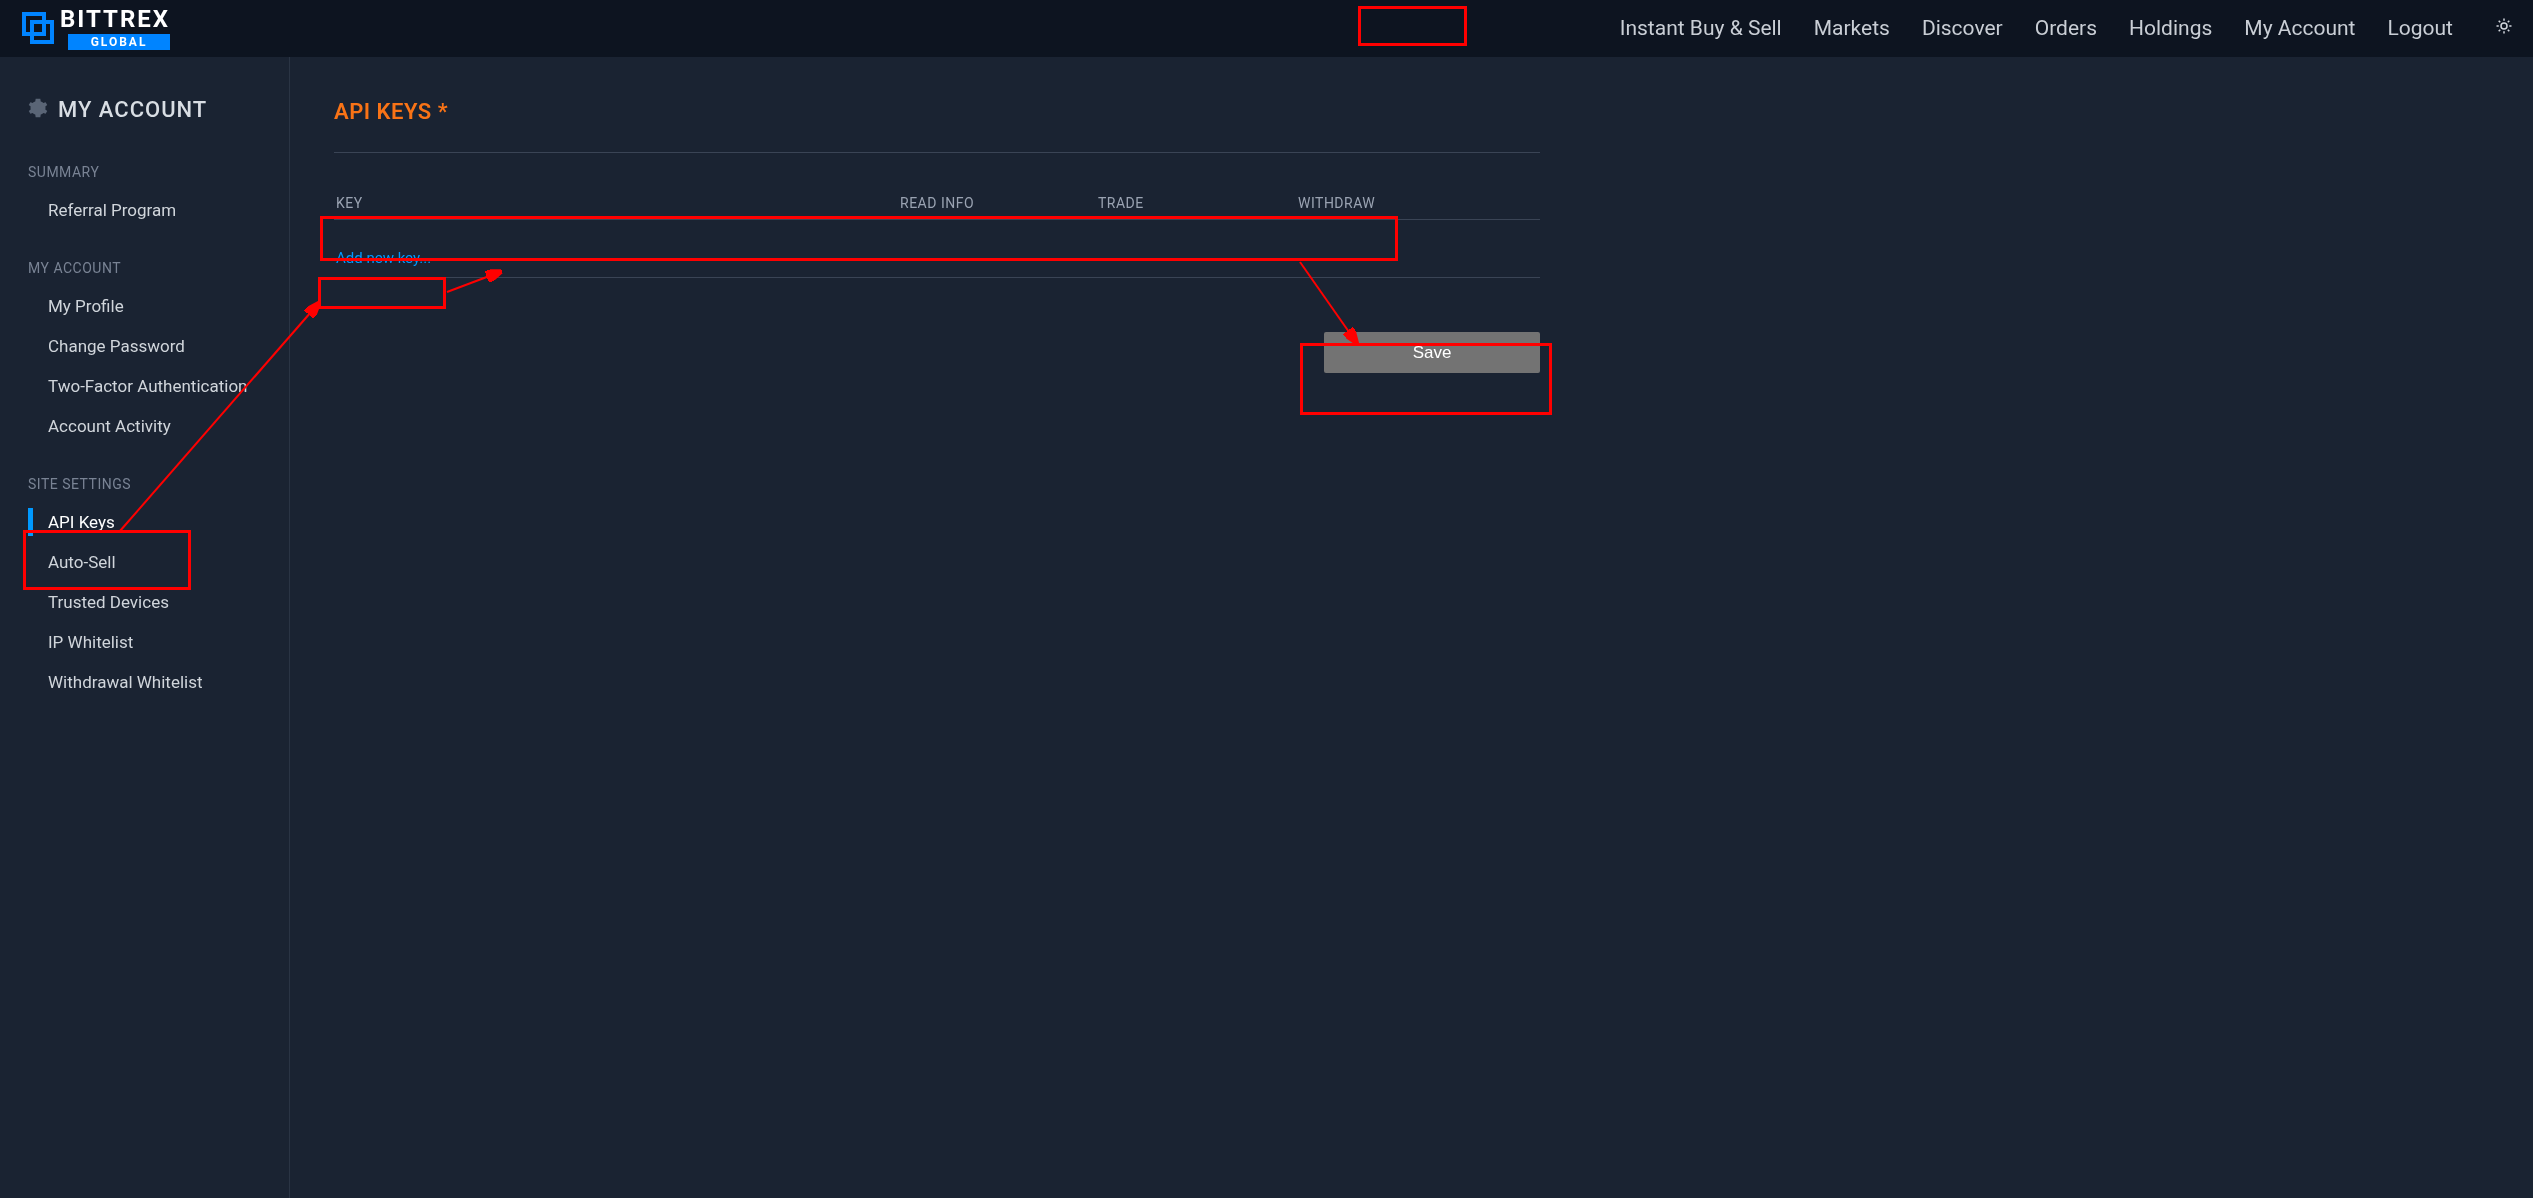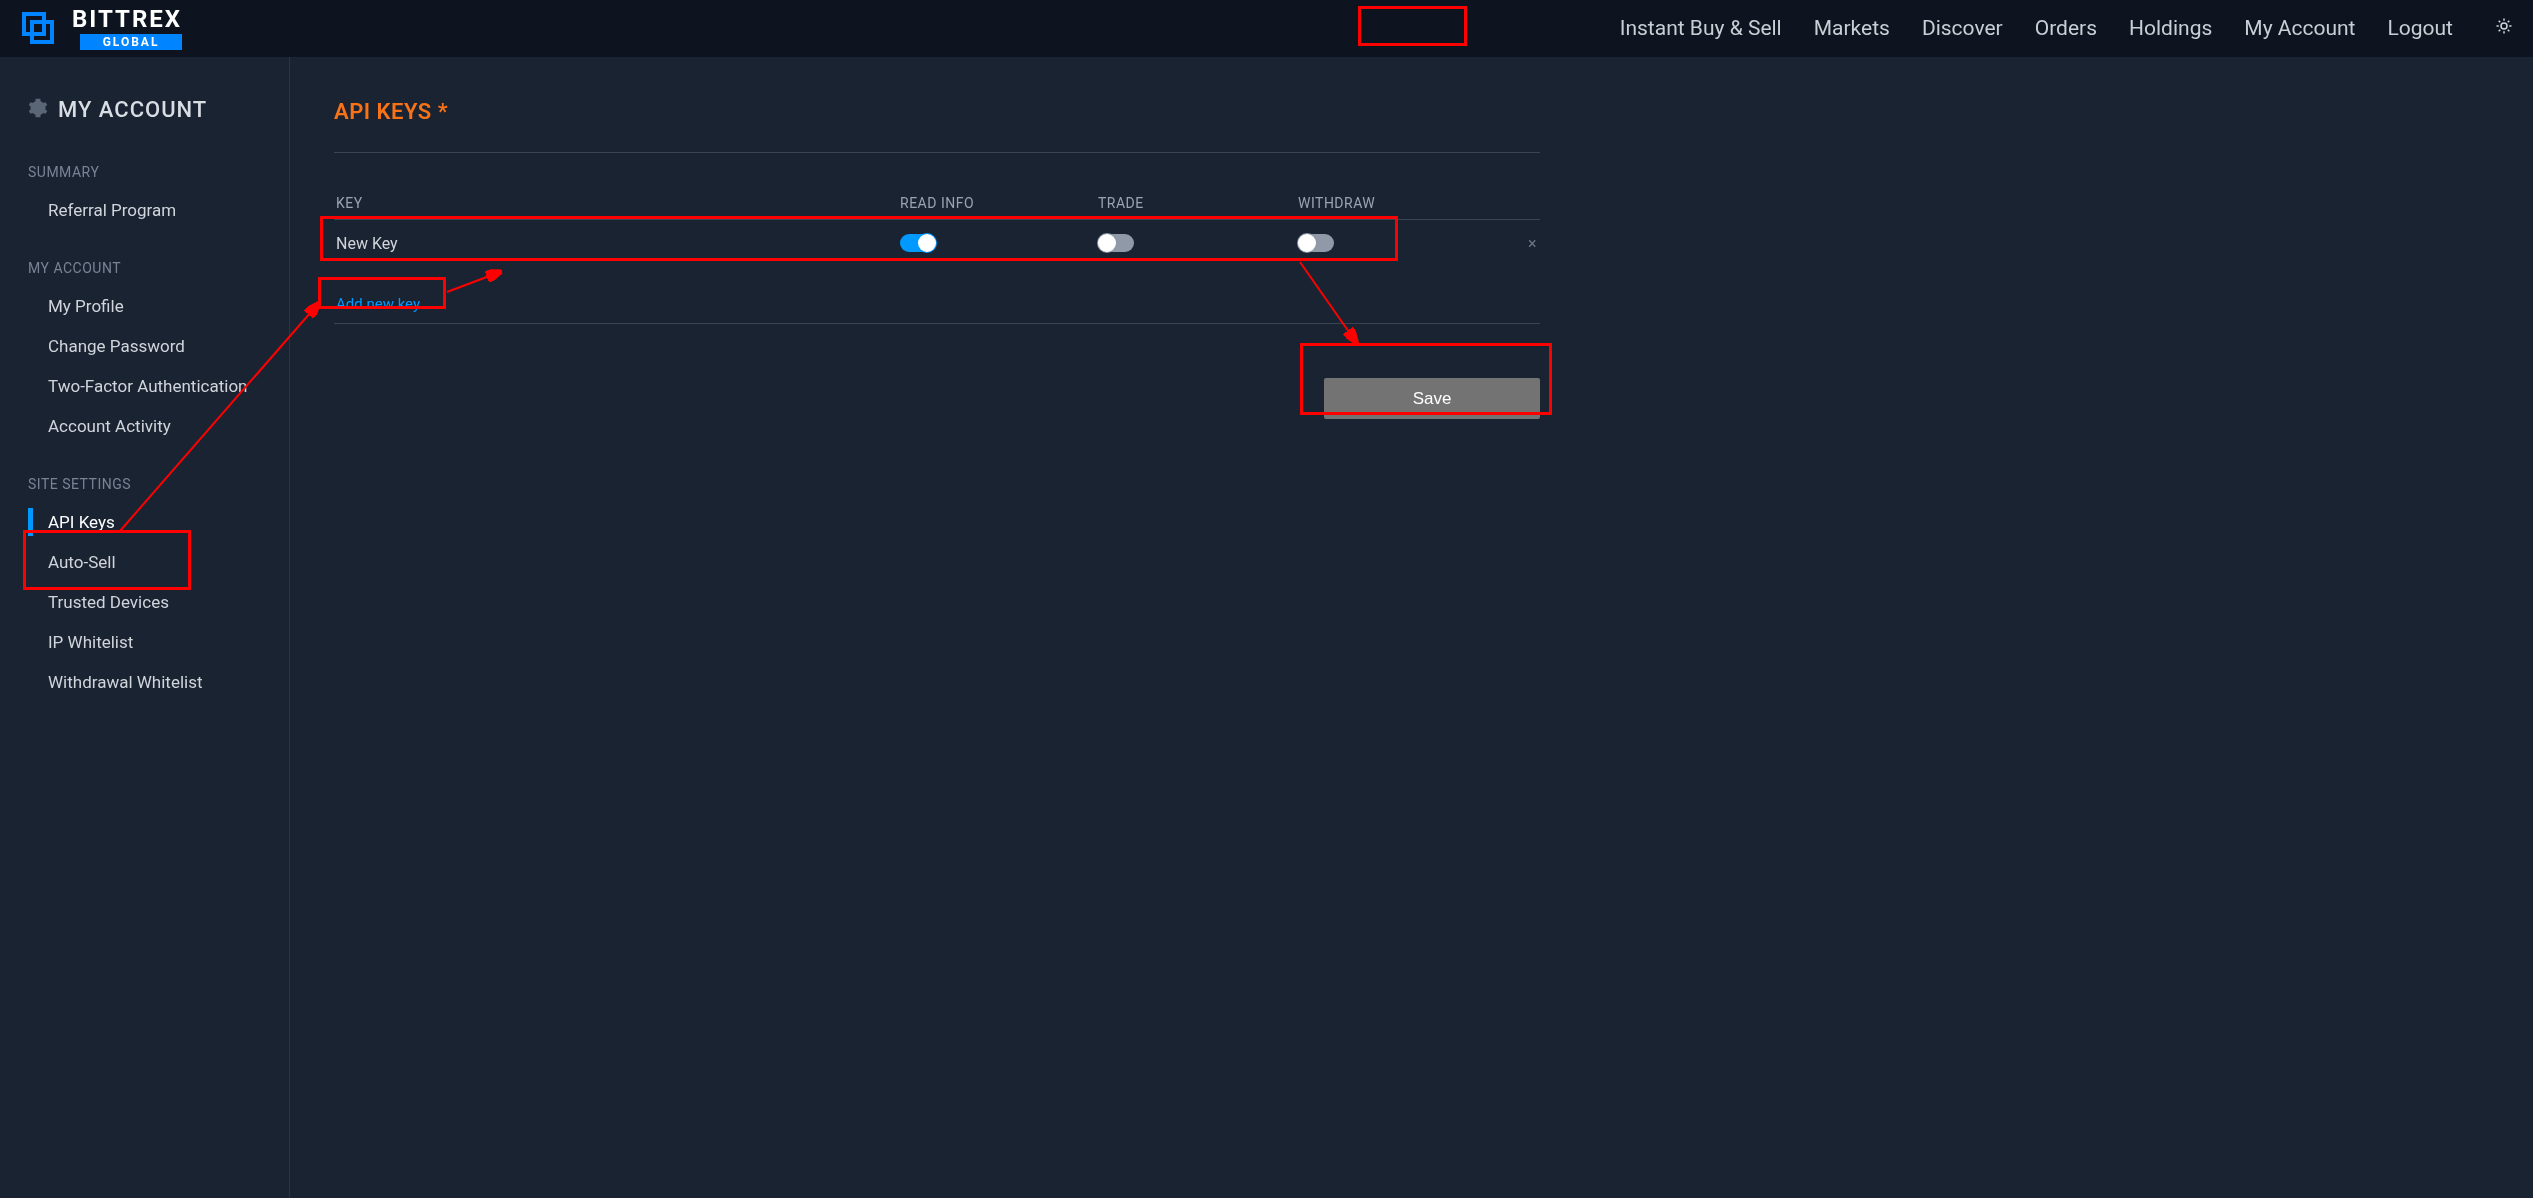--- a/index.html
+++ b/index.html
@@ -17,21 +17,21 @@
     height: 57px;
     background: #0d1420;
     display: flex;
     align-items: center;
     padding: 0 20px;
     border-bottom: 1px solid #0d1420;
   }
   .logo-box {
     display: flex;
     align-items: center;
-    gap: 16px;
+    gap: 4px;
   }
   .logo-icon svg { display: block; }
   .logo-text {
     display: flex;
     flex-direction: column;
     line-height: 1;
   }
   .logo-main {
     font-size: 24px;
     font-weight: 700;
@@ -326,41 +326,20 @@
 
     <div class="keys-table">
       <div class="keys-header">
         <div class="col-key">KEY</div>
         <div class="col-read">READ INFO</div>
         <div class="col-trade">TRADE</div>
         <div class="col-withdraw">WITHDRAW</div>
         <div class="col-del"></div>
       </div>
 
-      <div class="keys-row">
-        <div class="col-key">New Key</div>
-        <div class="col-read">
-          <div class="toggle on">
-              <div class="knob"></div>
-            </div>
-        </div>
-        <div class="col-trade">
-          <div class="toggle">
-              <div class="knob"></div>
-            </div>
-        </div>
-        <div class="col-withdraw">
-          <div class="toggle">
-              <div class="knob"></div>
-            </div>
-        </div>
-        <div class="col-del">
-          <span class="delete-x">×</span>
-        </div>
-      </div>
     </div>
 
     <div class="add-key-row">
       <span class="add-key-link">Add new key...</span>
     </div>
 
     <button class="save-btn">Save</button>
   </div>
 </div>
 

